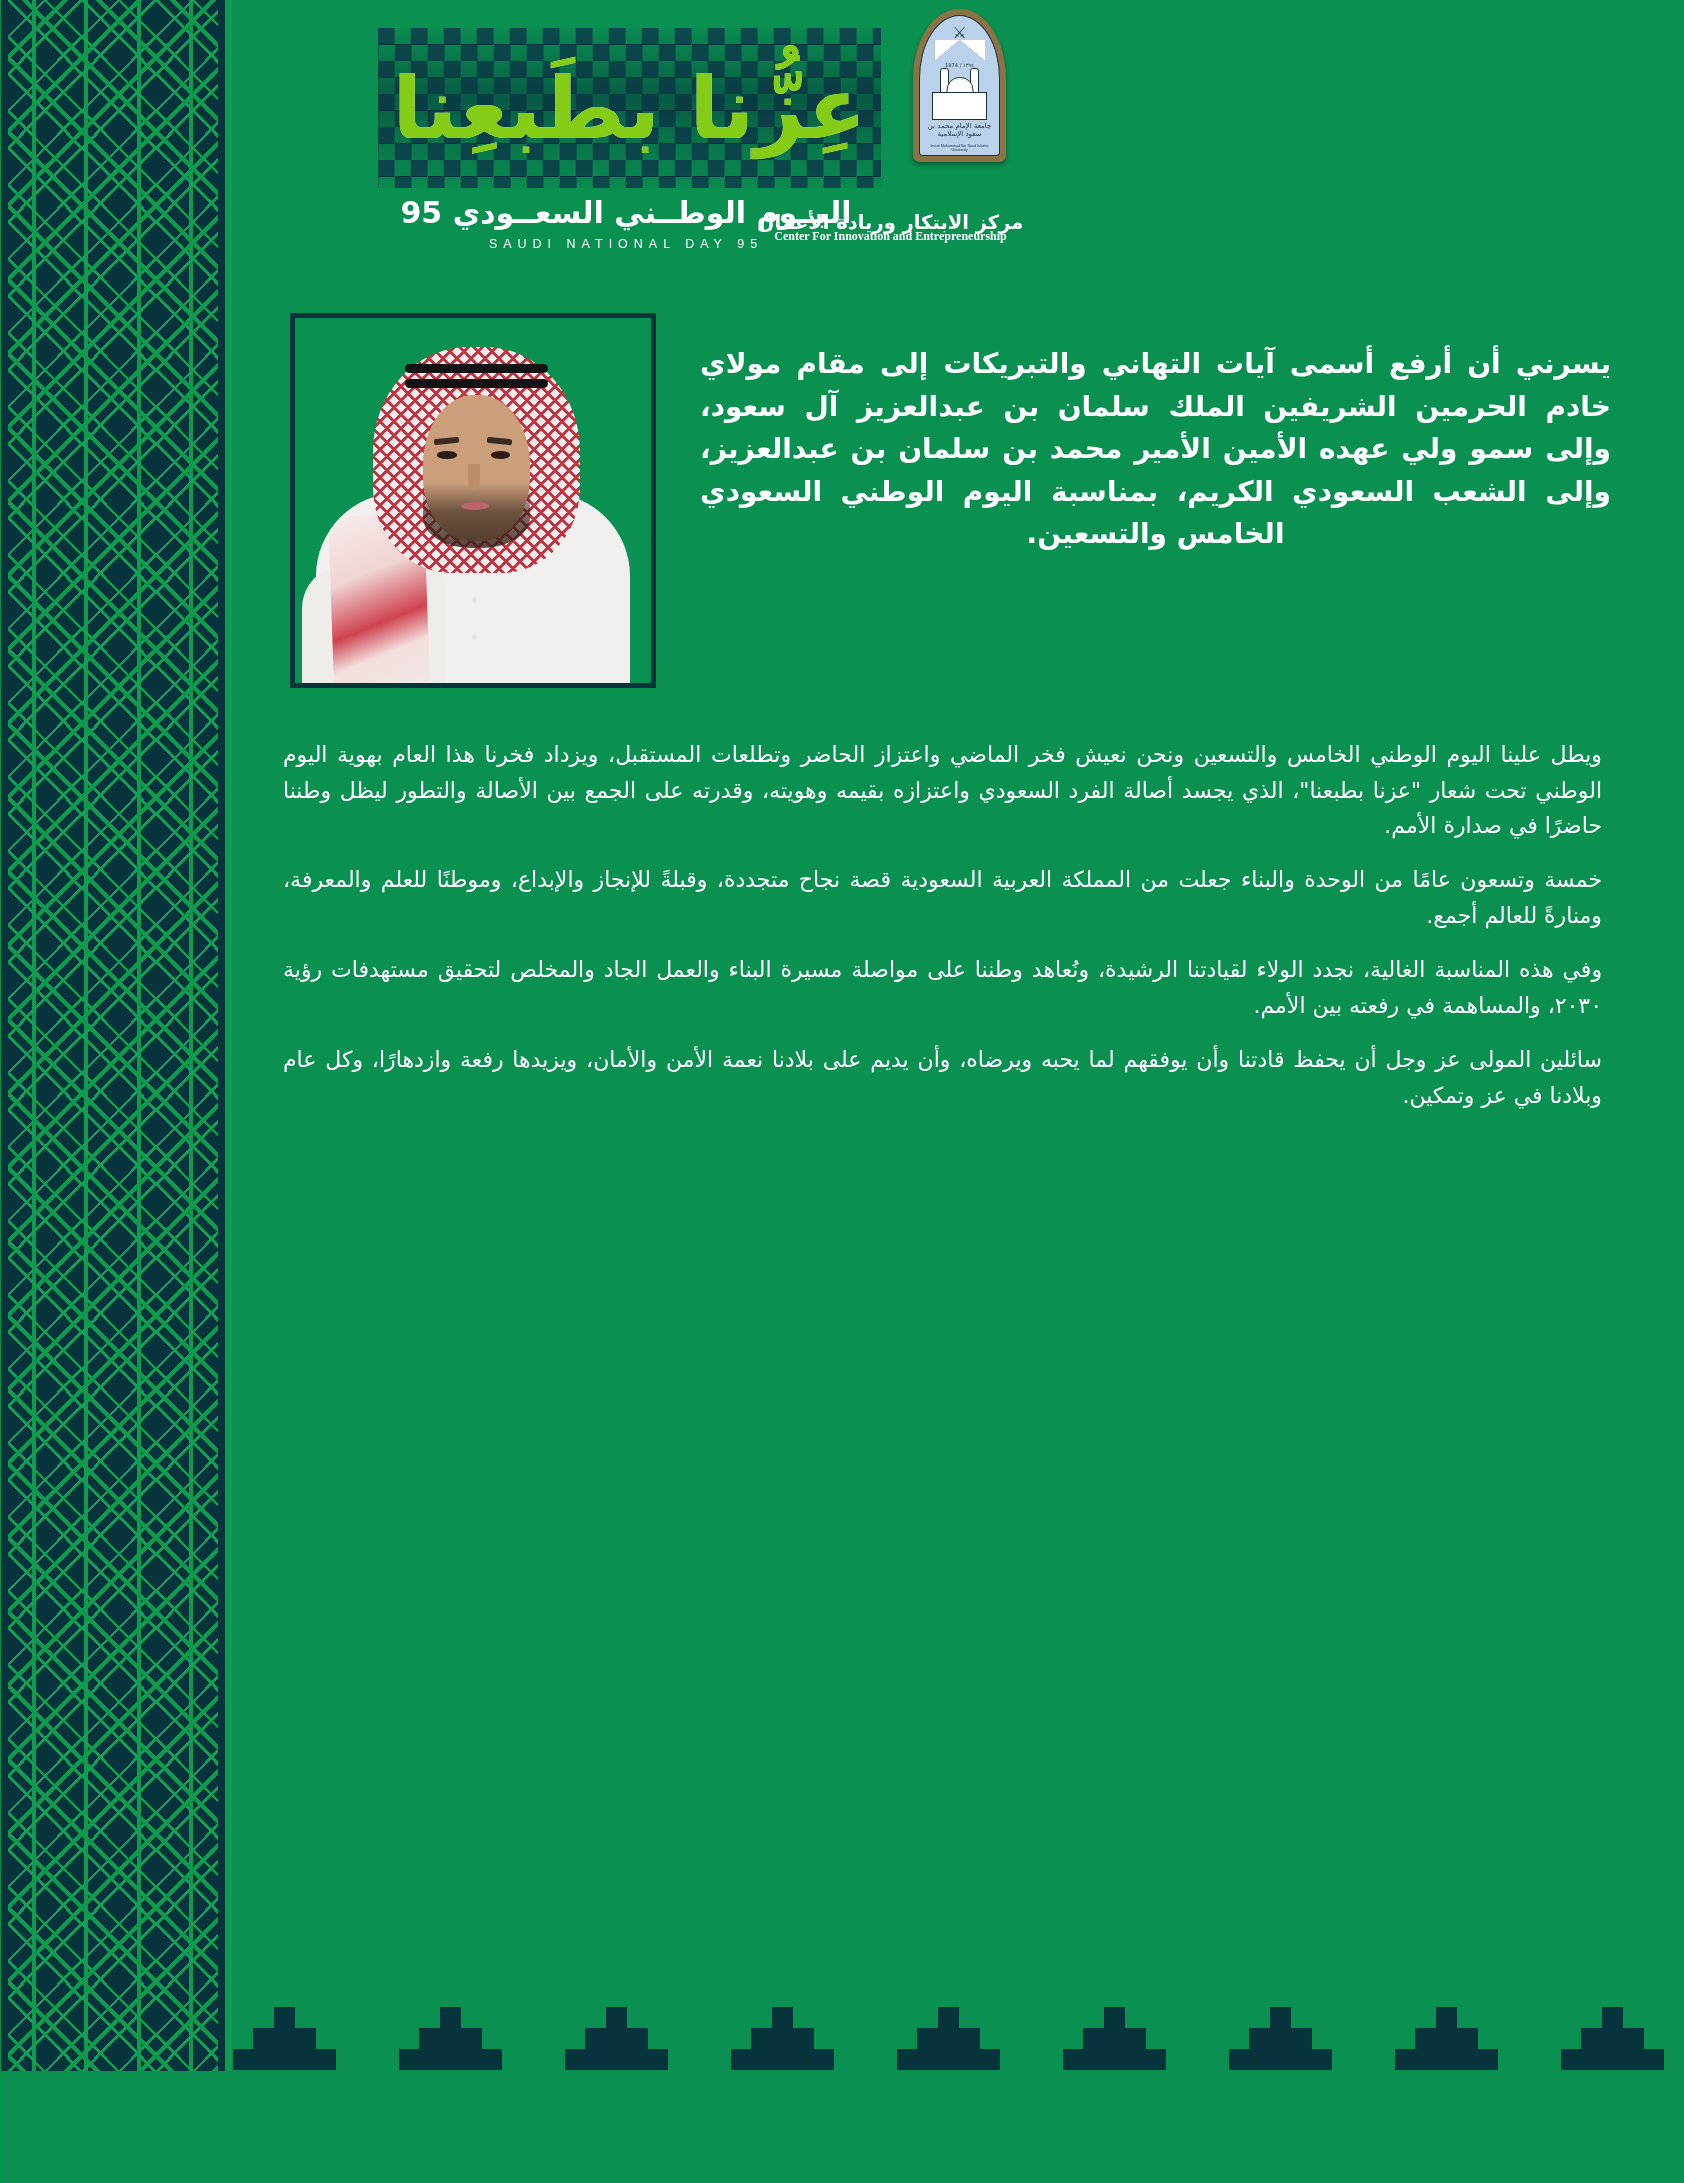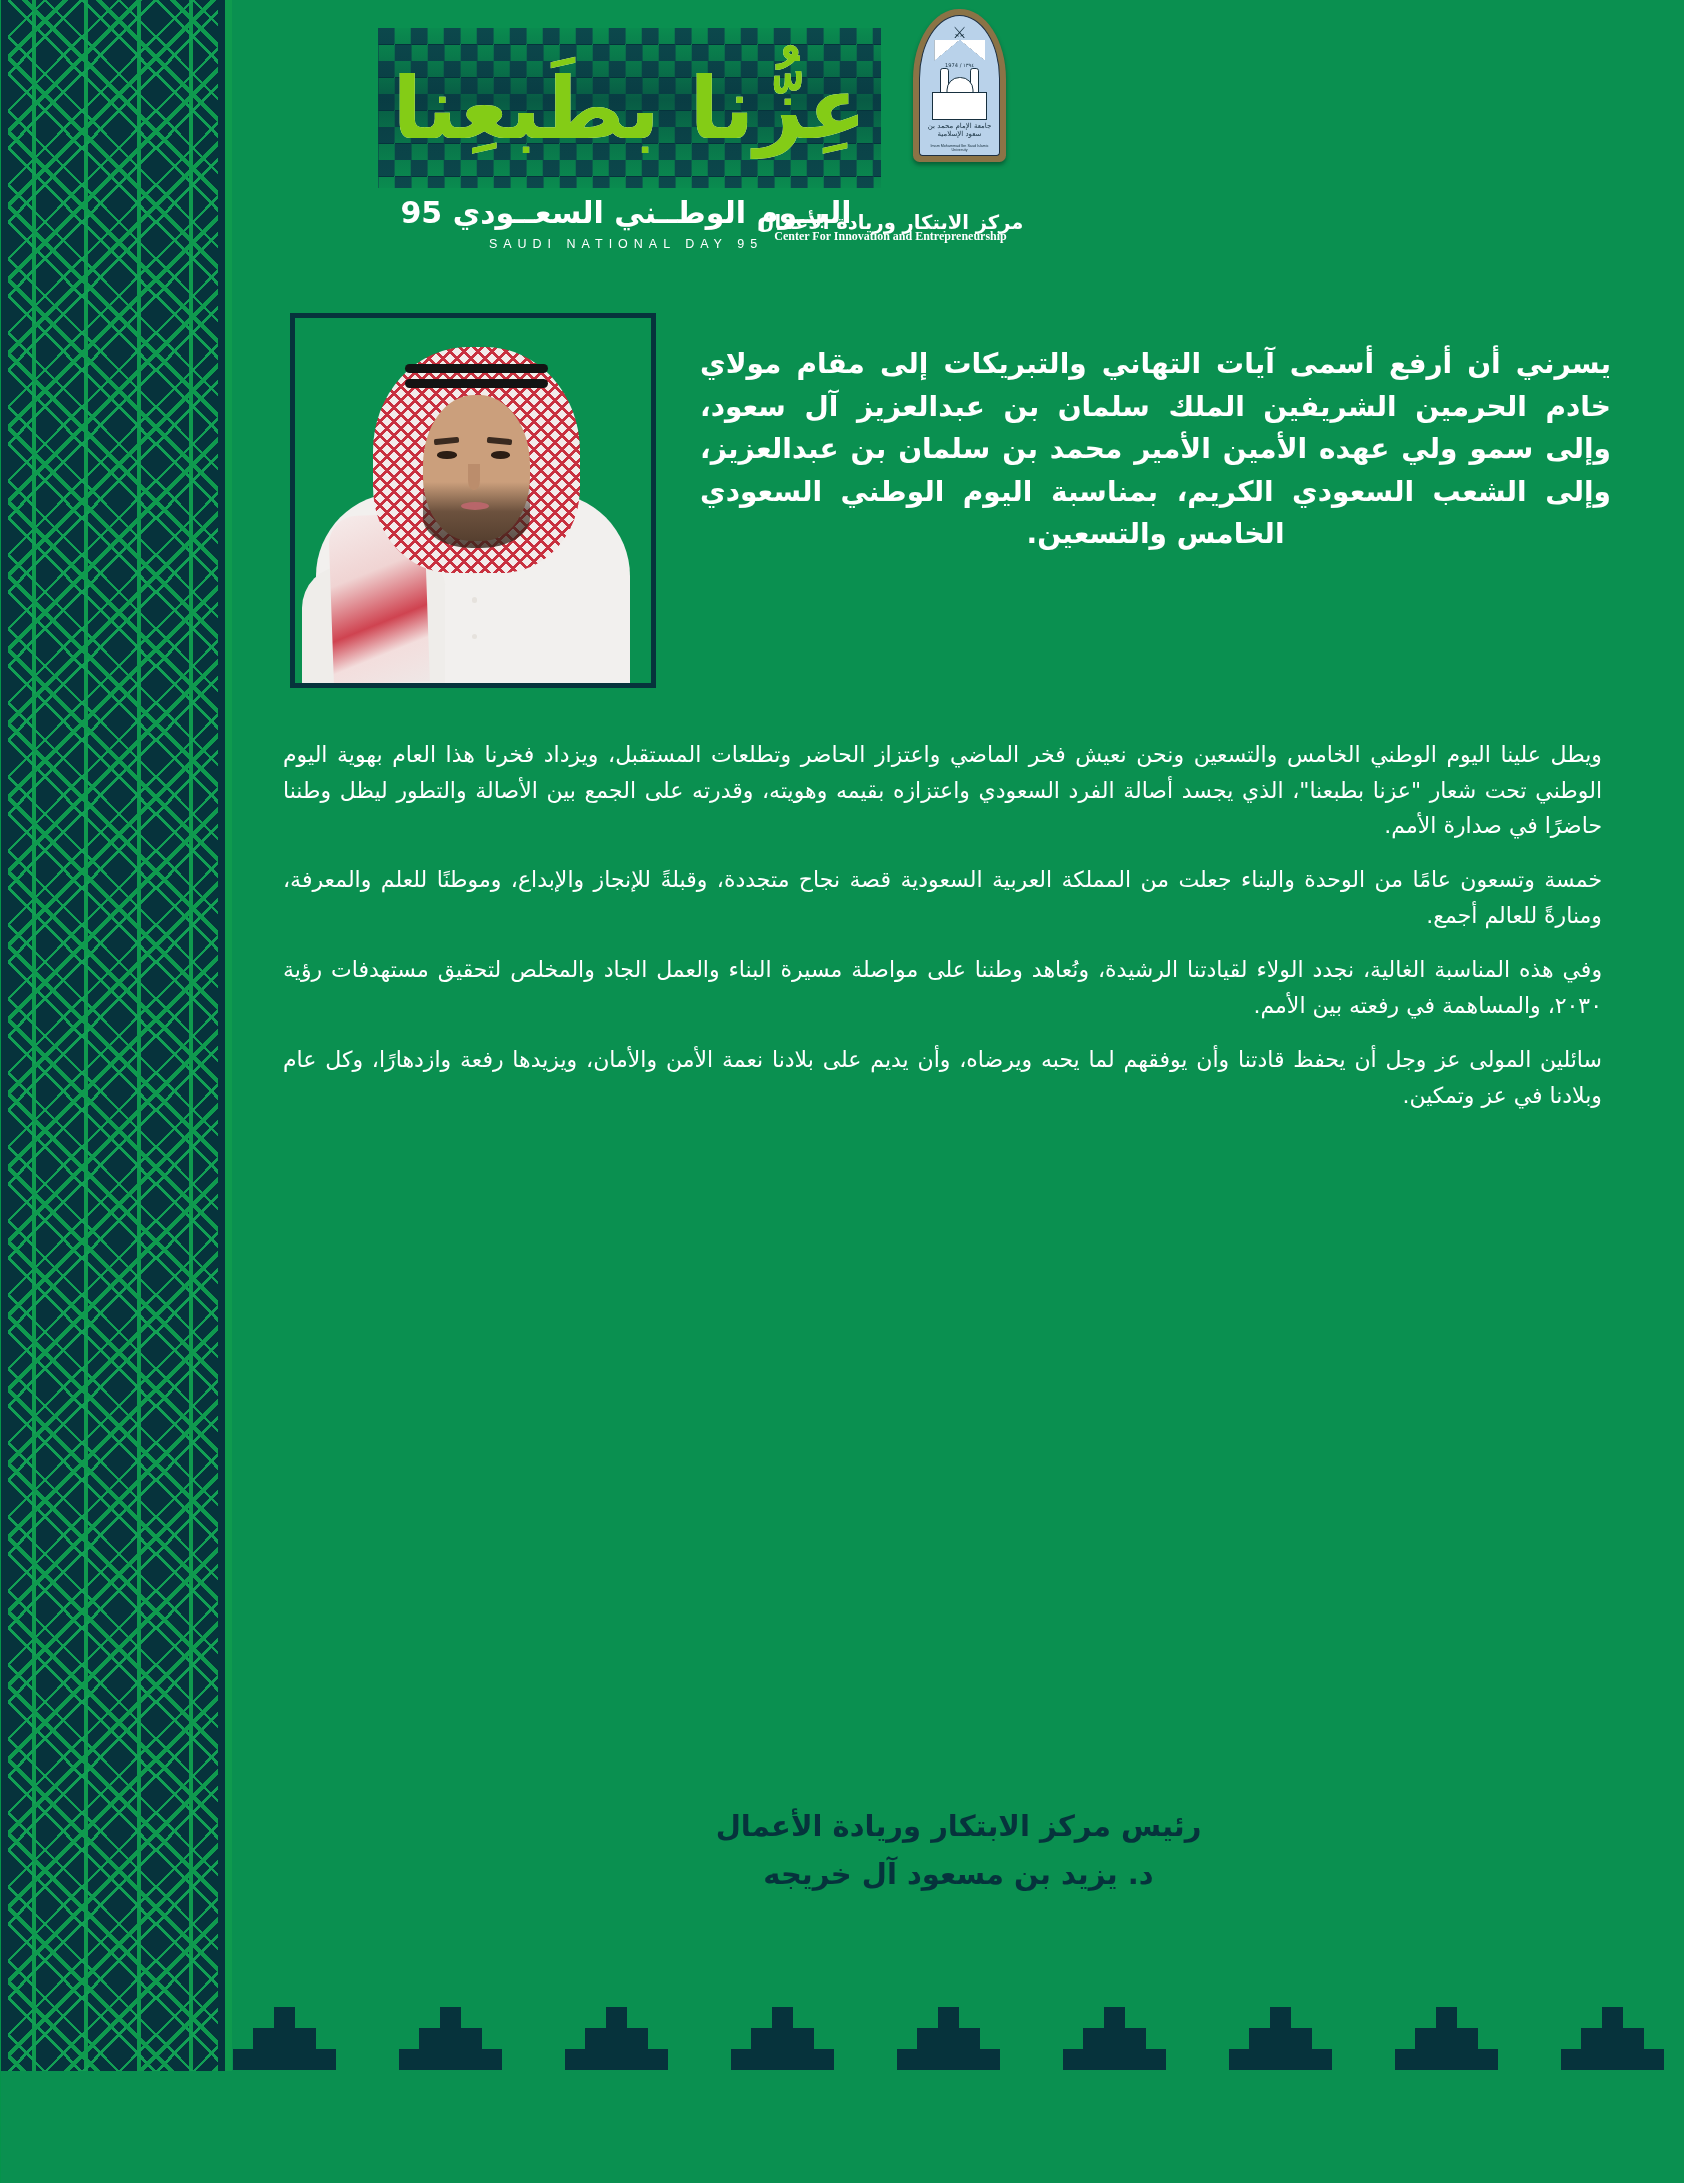--- a/index.html
+++ b/index.html
@@ -299,24 +299,20 @@
 
   <div class="greeting">يسرني أن أرفع أسمى آيات التهاني والتبريكات إلى مقام مولاي خادم الحرمين الشريفين الملك سلمان بن عبدالعزيز آل سعود، وإلى سمو ولي عهده الأمين الأمير محمد بن سلمان بن عبدالعزيز، وإلى الشعب السعودي الكريم، بمناسبة اليوم الوطني السعودي الخامس والتسعين.</div>
 
   <div class="body-copy">
     <p>ويطل علينا اليوم الوطني الخامس والتسعين ونحن نعيش فخر الماضي واعتزاز الحاضر وتطلعات المستقبل، ويزداد فخرنا هذا العام بهوية اليوم الوطني تحت شعار "عزنا بطبعنا"، الذي يجسد أصالة الفرد السعودي واعتزازه بقيمه وهويته، وقدرته على الجمع بين الأصالة والتطور ليظل وطننا حاضرًا في صدارة الأمم.</p>
     <p>خمسة وتسعون عامًا من الوحدة والبناء جعلت من المملكة العربية السعودية قصة نجاح متجددة، وقبلةً للإنجاز والإبداع، وموطنًا للعلم والمعرفة، ومنارةً للعالم أجمع.</p>
     <p>وفي هذه المناسبة الغالية، نجدد الولاء لقيادتنا الرشيدة، ونُعاهد وطننا على مواصلة مسيرة البناء والعمل الجاد والمخلص لتحقيق مستهدفات رؤية ٢٠٣٠، والمساهمة في رفعته بين الأمم.</p>
     <p>سائلين المولى عز وجل أن يحفظ قادتنا وأن يوفقهم لما يحبه ويرضاه، وأن يديم على بلادنا نعمة الأمن والأمان، ويزيدها رفعة وازدهارًا، وكل عام وبلادنا في عز وتمكين.</p>
   </div>
 
-  <div class="signature">
-    <div class="sig-role">رئيس مركز الابتكار وريادة الأعمال</div>
-    <div class="sig-name">د. يزيد بن مسعود آل خريجه</div>
-  </div>
 
   <div class="bottom-steps">
     <div class="row r3">
         <div class="step-cell step-off" style="width:21px"></div>
         <div class="step-cell step-off" style="width:21px"></div>
         <div class="step-cell step-off" style="width:21px"></div>
         <div class="step-cell step-on" style="width:21px"></div>
         <div class="step-cell step-off" style="width:21px"></div>
         <div class="step-cell step-off" style="width:21px"></div>
         <div class="step-cell step-off" style="width:21px"></div>

